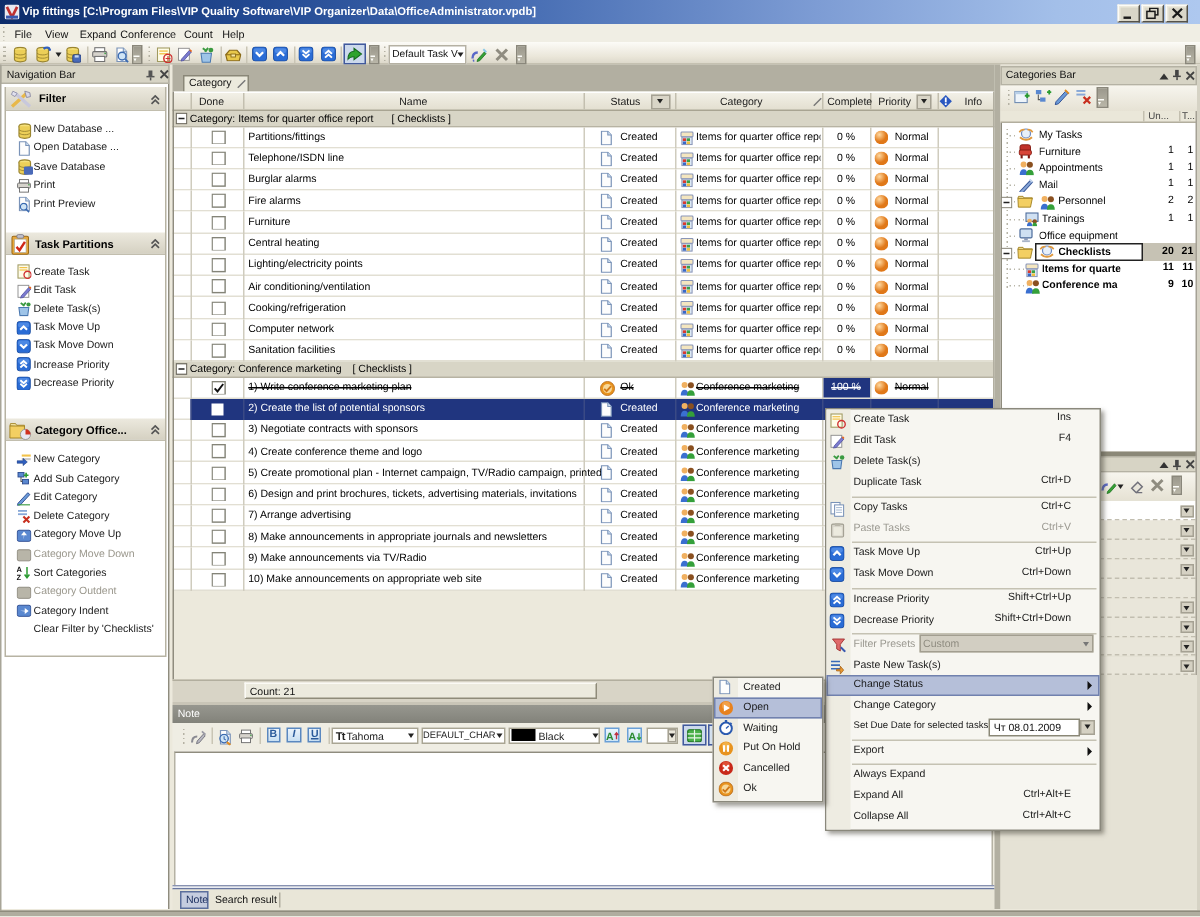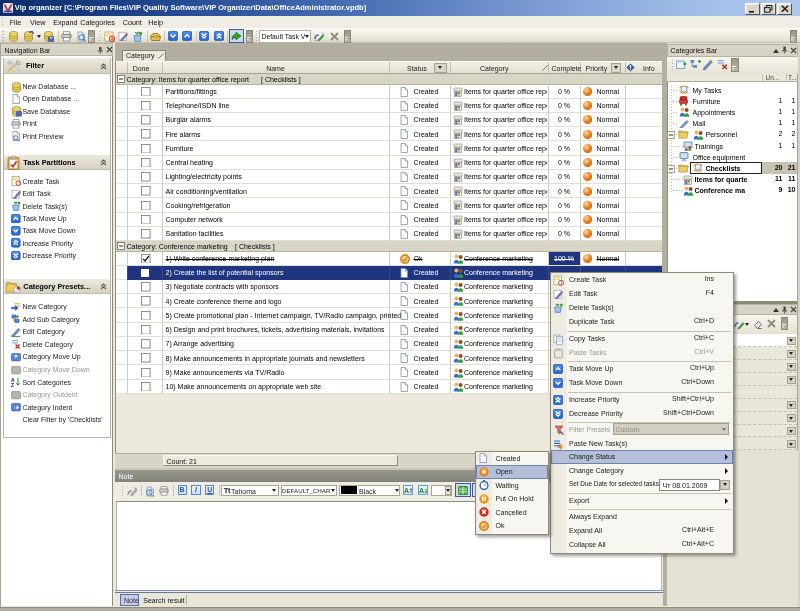--- a/index.html
+++ b/index.html
@@ -1,39 +1,39 @@
 <!DOCTYPE html>
 <html><head><meta charset="utf-8"><style>html,body{margin:0;padding:0}*{box-sizing:content-box}body{font-family:"Liberation Sans",sans-serif;-webkit-font-smoothing:antialiased}</style></head><body>
 <div style="position:relative;width:800px;height:611px;overflow:hidden;background:#ece9dc;font-size:7px">
 <div style="position:absolute;left:0px;top:0px;width:800px;height:16px;background:linear-gradient(90deg,#0d2c6a 0%,#234a93 22%,#4a70b5 45%,#7d9cd4 68%,#a3bfe9 88%,#aec8ef 100%);"></div>
 <div style="position:absolute;left:3px;top:3px;width:10px;height:10px;"><svg width="10" height="10" viewBox="0 0 10 10">
         <rect width="10" height="10" rx="1.5" fill="#e8e8f0"></rect>
         <path d="M1.6 1.6 5 8.4 8.4 1.6" fill="none" stroke="#c03030" stroke-width="1.8"></path>
         <rect x="1" y="7.4" width="8" height="2" fill="#3858b0"></rect>
       </svg></div>
-<div style="position:absolute;left:14.8px;top:3.4px;font-size:7.5px;line-height:9.5px;white-space:pre;font-weight:bold;color:#fff;">Vip organizer [C:\Program Files\VIP Quality Software\VIP Organizer\Data\OfficeAdministrator.vpdb]</div>
+<div style="position:absolute;left:14.8px;top:3.4px;font-size:7.5px;line-height:9.5px;white-space:pre;font-weight:bold;color:#fff;">Vip fittings [C:\Program Files\VIP Quality Software\VIP Organizer\Data\OfficeAdministrator.vpdb]</div>
 <div style="position:absolute;left:744.5px;top:2.5px;width:15px;height:12px;background:#d9d6c8;border:1px solid;border-color:#fcfbf6 #55524a #55524a #fcfbf6;box-sizing:border-box;box-shadow:inset 1px 1px 0 #ece9dc;"></div>
 <div style="position:absolute;left:747.5px;top:4.5px;width:9px;height:8px;"><svg width="9" height="8" viewBox="0 0 9 8">
         <rect x="1" y="6" width="5" height="1.6" fill="#1a1a1a"></rect>
       </svg></div>
 <div style="position:absolute;left:760.5px;top:2.5px;width:15px;height:12px;background:#d9d6c8;border:1px solid;border-color:#fcfbf6 #55524a #55524a #fcfbf6;box-sizing:border-box;box-shadow:inset 1px 1px 0 #ece9dc;"></div>
 <div style="position:absolute;left:763.5px;top:4.5px;width:9px;height:8px;"><svg width="9" height="8" viewBox="0 0 9 8">
         <rect x="2.5" y="0.5" width="5.4" height="4.4" fill="none" stroke="#1a1a1a" stroke-width="1"></rect>
         <rect x="0.6" y="2.6" width="5.4" height="4.6" fill="#d9d6c8" stroke="#1a1a1a" stroke-width="1"></rect>
       </svg></div>
 <div style="position:absolute;left:777px;top:2.5px;width:15px;height:12px;background:#d9d6c8;border:1px solid;border-color:#fcfbf6 #55524a #55524a #fcfbf6;box-sizing:border-box;box-shadow:inset 1px 1px 0 #ece9dc;"></div>
 <div style="position:absolute;left:780.5px;top:4.5px;width:9px;height:8px;"><svg width="9" height="8" viewBox="0 0 9 8">
         <path d="M.8.8 7 6.8M7 .8 .8 6.8" stroke="#1a1a1a" stroke-width="1.5"></path>
       </svg></div>
 <div style="position:absolute;left:0px;top:16px;width:800px;height:12px;background:#f0eee4;"></div>
 <div style="position:absolute;left:1.8px;top:18px;width:2px;height:9px;background:repeating-linear-gradient(#b5b2a4 0 1px,transparent 1px 3px);width:1.5px;"></div>
 <div style="position:absolute;left:9.7px;top:17.7px;font-size:7.2px;line-height:9.2px;white-space:pre;color:#111;">File</div>
 <div style="position:absolute;left:30px;top:17.7px;font-size:7.2px;line-height:9.2px;white-space:pre;color:#111;">View</div>
 <div style="position:absolute;left:53.2px;top:17.7px;font-size:7.2px;line-height:9.2px;white-space:pre;color:#111;">Expand</div>
-<div style="position:absolute;left:80.2px;top:17.7px;font-size:7.2px;line-height:9.2px;white-space:pre;color:#111;">Categories</div>
+<div style="position:absolute;left:80.2px;top:17.7px;font-size:7.2px;line-height:9.2px;white-space:pre;color:#111;">Conference</div>
 <div style="position:absolute;left:122.7px;top:17.7px;font-size:7.2px;line-height:9.2px;white-space:pre;color:#111;">Count</div>
 <div style="position:absolute;left:148.2px;top:17.7px;font-size:7.2px;line-height:9.2px;white-space:pre;color:#111;">Help</div>
 <div style="position:absolute;left:0px;top:28px;width:800px;height:15px;background:linear-gradient(#fcfbf7,#eae6d9 70%,#ddd9cb);border-bottom:1px solid #c5c1b1;box-sizing:border-box;"></div>
 <div style="position:absolute;left:2.2px;top:30.5px;width:2px;height:10px;background:repeating-linear-gradient(#b5b2a4 0 1px,transparent 1px 3px);width:1.5px;"></div>
 <svg width="11" height="11" viewBox="0 0 10 10" style="position:absolute;left:7.5px;top:30.5px">
       <ellipse cx="5" cy="2" rx="3.5" ry="1.5" fill="#f5e07a" stroke="#9a8530" stroke-width=".7"></ellipse>
       <path d="M1.5 2v5.8c0 .9 1.6 1.5 3.5 1.5s3.5-.6 3.5-1.5V2" fill="#eccf58" stroke="#9a8530" stroke-width=".7"></path>
       <path d="M1.5 4c.6.7 1.9 1.1 3.5 1.1S7.9 4.7 8.5 4M1.5 6c.6.7 1.9 1.1 3.5 1.1S7.9 6.7 8.5 6" fill="none" stroke="#9a8530" stroke-width=".55"></path>
     </svg>
 <svg width="11" height="11" viewBox="0 0 10 10" style="position:absolute;left:22.5px;top:30.5px">
@@ -175,21 +175,21 @@
 <div style="position:absolute;left:99.5px;top:159.3px;width:7px;height:7px;"><svg width="7" height="7" viewBox="0 0 7 7">
         <path d="M1 3.4 3.5 1 6 3.4M1 6.2 3.5 3.8 6 6.2" fill="none" stroke="#555" stroke-width="1.1"></path>
       </svg></div>
 <div style="position:absolute;left:3.9px;top:278.7px;width:106.5px;height:15.5px;background:linear-gradient(#ece9de,#d5d1c2);border-bottom:1px solid #c2beae;box-sizing:border-box;"></div>
 <svg width="15" height="13" style="position:absolute;left:5.5px;top:280.5px">
       <path d="M.6 3 1 1.4h3.4l.7 1.1h5.2v1.3z" fill="#f7e9a8" stroke="#a08020" stroke-width=".6"></path>
       <path d="M.6 3h9.7v8H.6z" fill="#f3cf62" stroke="#a08020" stroke-width=".6"></path>
       <circle cx="11" cy="8.6" r="3.4" fill="#e8e8f2" stroke="#888" stroke-width=".5"></circle>
       <path d="M11 8.6V5.2A3.4 3.4 0 0 1 14.4 8.6z" fill="#d03020"></path>
     </svg>
-<div style="position:absolute;left:23.3px;top:281.9px;font-size:7.4px;line-height:9.4px;white-space:pre;font-weight:bold;color:#000;">Category Presets...</div>
+<div style="position:absolute;left:23.3px;top:281.9px;font-size:7.4px;line-height:9.4px;white-space:pre;font-weight:bold;color:#000;">Category Office...</div>
 <div style="position:absolute;left:99.5px;top:283.2px;width:7px;height:7px;"><svg width="7" height="7" viewBox="0 0 7 7">
         <path d="M1 3.4 3.5 1 6 3.4M1 6.2 3.5 3.8 6 6.2" fill="none" stroke="#555" stroke-width="1.1"></path>
       </svg></div>
 <svg width="11" height="11" viewBox="0 0 10 10" style="position:absolute;left:11px;top:81.5px">
       <ellipse cx="5" cy="2" rx="3.5" ry="1.5" fill="#f5e07a" stroke="#9a8530" stroke-width=".7"></ellipse>
       <path d="M1.5 2v5.8c0 .9 1.6 1.5 3.5 1.5s3.5-.6 3.5-1.5V2" fill="#eccf58" stroke="#9a8530" stroke-width=".7"></path>
       <path d="M1.5 4c.6.7 1.9 1.1 3.5 1.1S7.9 4.7 8.5 4M1.5 6c.6.7 1.9 1.1 3.5 1.1S7.9 6.7 8.5 6" fill="none" stroke="#9a8530" stroke-width=".55"></path>
     </svg>
 <div style="position:absolute;left:22.4px;top:82px;font-size:7px;line-height:9px;white-space:pre;color:#1a1a1a;">New Database ...</div>
 <svg width="8" height="10" viewBox="0 0 8 10" style="position:absolute;left:11.5px;top:94px">

